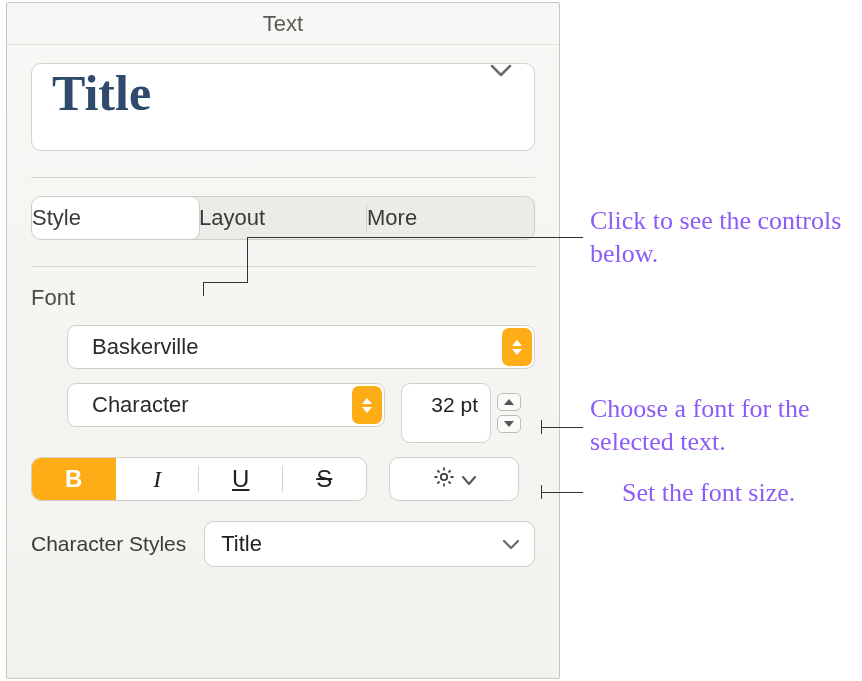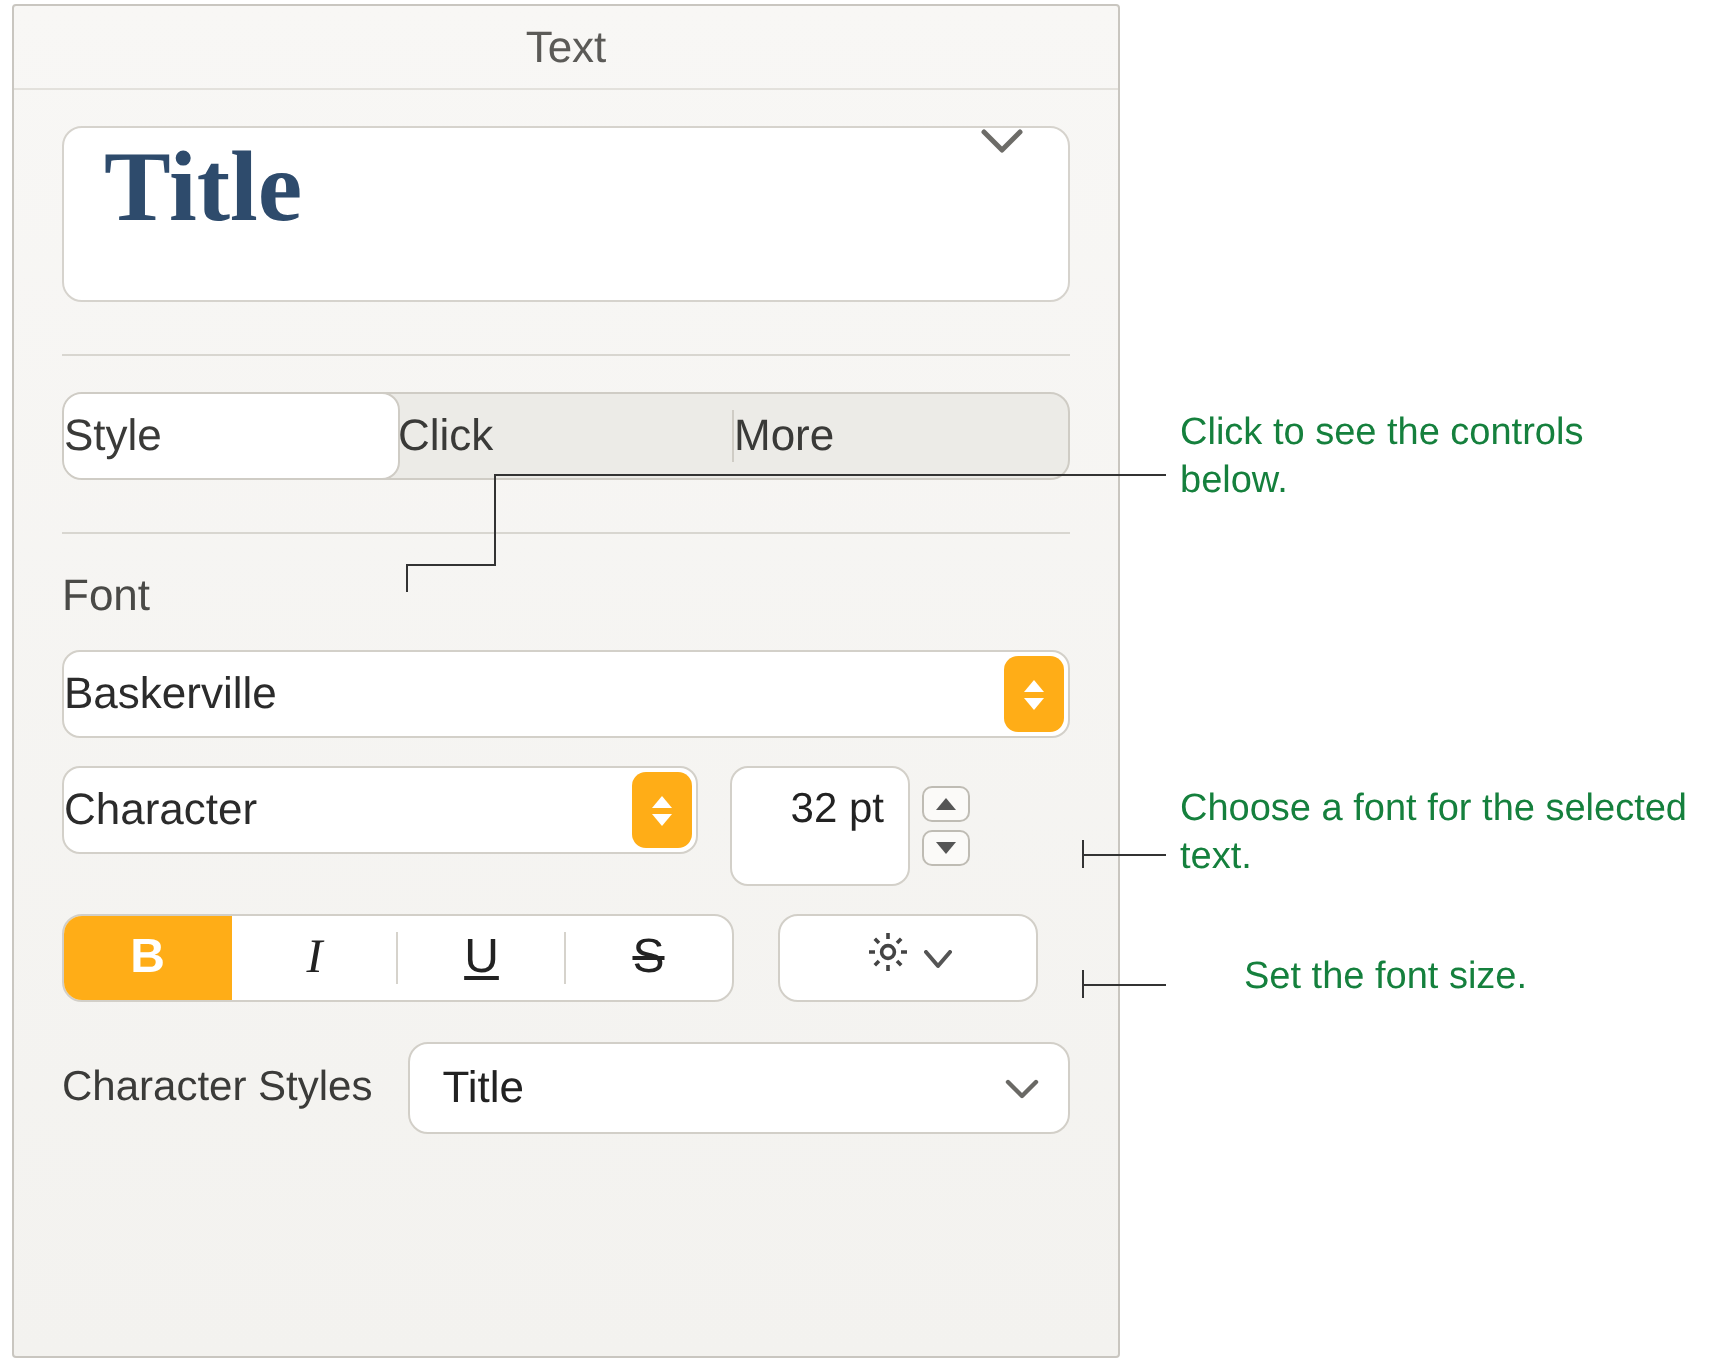--- a/index.html
+++ b/index.html
@@ -94,23 +94,24 @@
 
   
   .popup {
     position: relative;
     display: flex;
     align-items: center;
     height: 44px;
     background: #fff;
     border: 1px solid #d3d0c9;
     border-radius: 9px;
-    padding-left: 0;
+    padding-left: 24px;
     font-size: 22px;
     color: #2b2b2b;
+    margin-left: 36px;
   }
   .popup-knob {
     position: absolute;
     right: 2px;
     top: 2px;
     bottom: 2px;
     width: 30px;
     border-radius: 7px;
     background: #ffad17;
     display: flex;
@@ -212,23 +213,24 @@
     padding-left:16px;
     font-size:22px;
   }
   .charpopup .chev {
     position:absolute; right:14px; top:50%; transform:translateY(-50%);
   }
 
   
   .callout {
     position: absolute;
-    font-size: 19px;
-    color: #15803d;
+    font-size: 26px;
+    color: #8b5cf6;
     line-height: 1.25;
+    font-family: Liberation Serif, serif;
   }
   .callout-line {
     position: absolute;
     height: 1px;
     background: #333;
   }
   
   .tick {
     position: absolute;
     width: 1px;
@@ -255,21 +257,21 @@
       </span>
     </div>
 
     <hr class="hr">
 
     <div class="segmented">
       <div class="seg active">
         <span>Style</span>
       </div>
       <div class="seg">
-        <span>Click</span>
+        <span>Layout</span>
       </div>
       <div class="sep"></div>
       <div class="seg">
         <span>More</span>
       </div>
     </div>
 
     <hr class="hr">
 
     <div class="section-label">Font</div>

